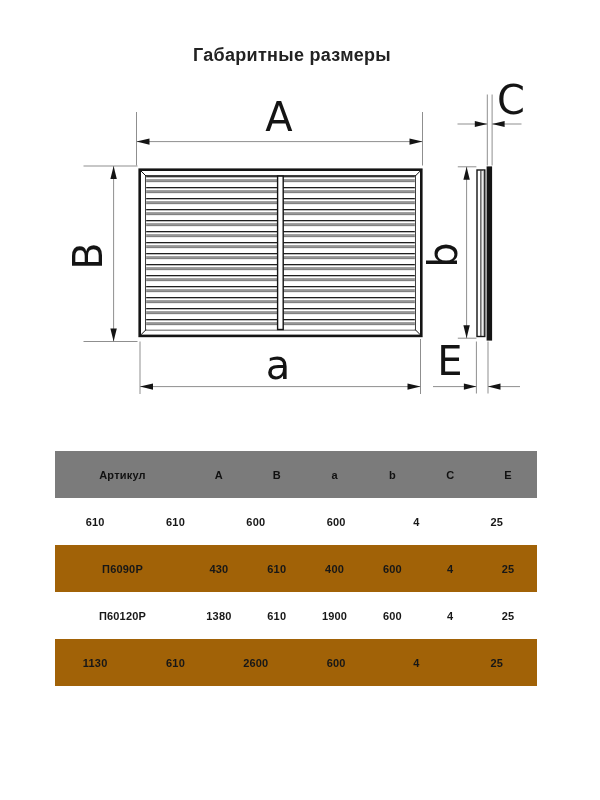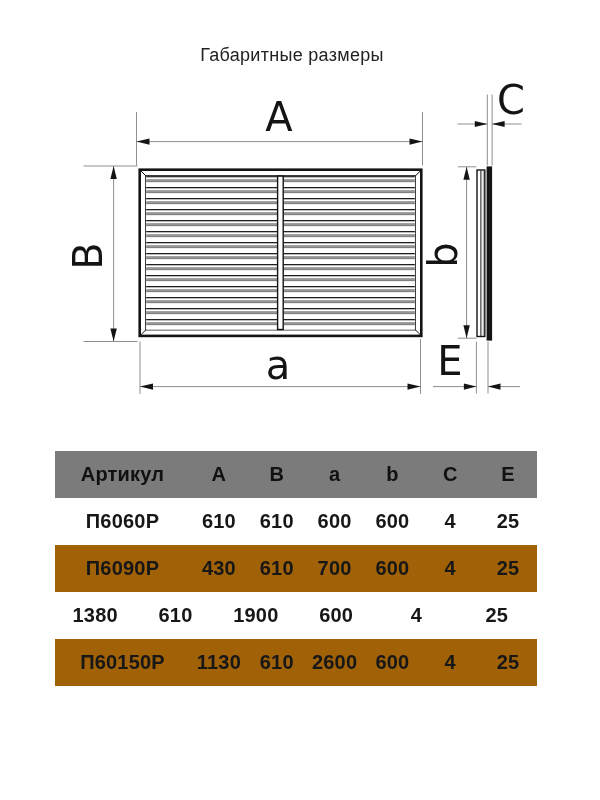--- a/index.html
+++ b/index.html
@@ -2,33 +2,33 @@
 <html><head>
 <meta charset="utf-8">
 <style>
   html,body { margin:0; padding:0; background:#ffffff; }
   .page {
     position:relative; width:600px; height:800px; background:#ffffff;
     font-family:"Liberation Sans", sans-serif; overflow:hidden;
   }
   .title {
     position:absolute; top:45px; left:0; width:584px;
-    text-align:center; font-size:18px; font-weight:400;
+    text-align:center; font-size:18px; font-weight:700;
     letter-spacing:0.3px; color:#222222;
   }
   .drawing-svg { position:absolute; left:0; top:0; }
   .dim-label {
     position:absolute; font-family:"DejaVu Sans", sans-serif;
     font-size:40px; line-height:1; color:#141414;
     transform:translate(-50%,-50%); white-space:nowrap;
   }
   .dim-label.rot { transform:translate(-50%,-50%) rotate(-90deg); }
   .spec-table {
     position:absolute; left:55px; top:451px; width:482px;
-    font-size:20px; font-weight:700; color:#171717;
+    font-size:11px; font-weight:700; color:#171717;
   }
   .tr { display:flex; height:47px; align-items:center; text-align:center; }
   .tr.th { background:#7b7b7b; color:#111111; }
   .tr.alt { background:#a16207; }
   .td { flex:1 1 0; letter-spacing:0.2px; }
   .td.col-article { flex:0 0 135px; }
 </style>
 </head>
 <body>
 
@@ -120,47 +120,46 @@
     <div class="tr th">
       <div class="td col-article">Артикул</div>
       <div class="td">A</div>
       <div class="td">B</div>
       <div class="td">a</div>
       <div class="td">b</div>
       <div class="td">C</div>
       <div class="td">E</div>
     </div>
     <div class="tr">
-      <div class="td col-article">П6060Р</div>
       <div class="td">610</div>
       <div class="td">610</div>
       <div class="td">600</div>
       <div class="td">600</div>
       <div class="td">4</div>
       <div class="td">25</div>
     </div>
     <div class="tr alt">
       <div class="td col-article">П6090Р</div>
       <div class="td">430</div>
       <div class="td">610</div>
-      <div class="td">700</div>
+      <div class="td">400</div>
       <div class="td">600</div>
       <div class="td">4</div>
       <div class="td">25</div>
     </div>
     <div class="tr">
+      <div class="td col-article">П60120Р</div>
       <div class="td">1380</div>
       <div class="td">610</div>
       <div class="td">1900</div>
       <div class="td">600</div>
       <div class="td">4</div>
       <div class="td">25</div>
     </div>
     <div class="tr alt">
-      <div class="td col-article">П60150Р</div>
       <div class="td">1130</div>
       <div class="td">610</div>
       <div class="td">2600</div>
       <div class="td">600</div>
       <div class="td">4</div>
       <div class="td">25</div>
     </div>
   </div>
 
 </div>

